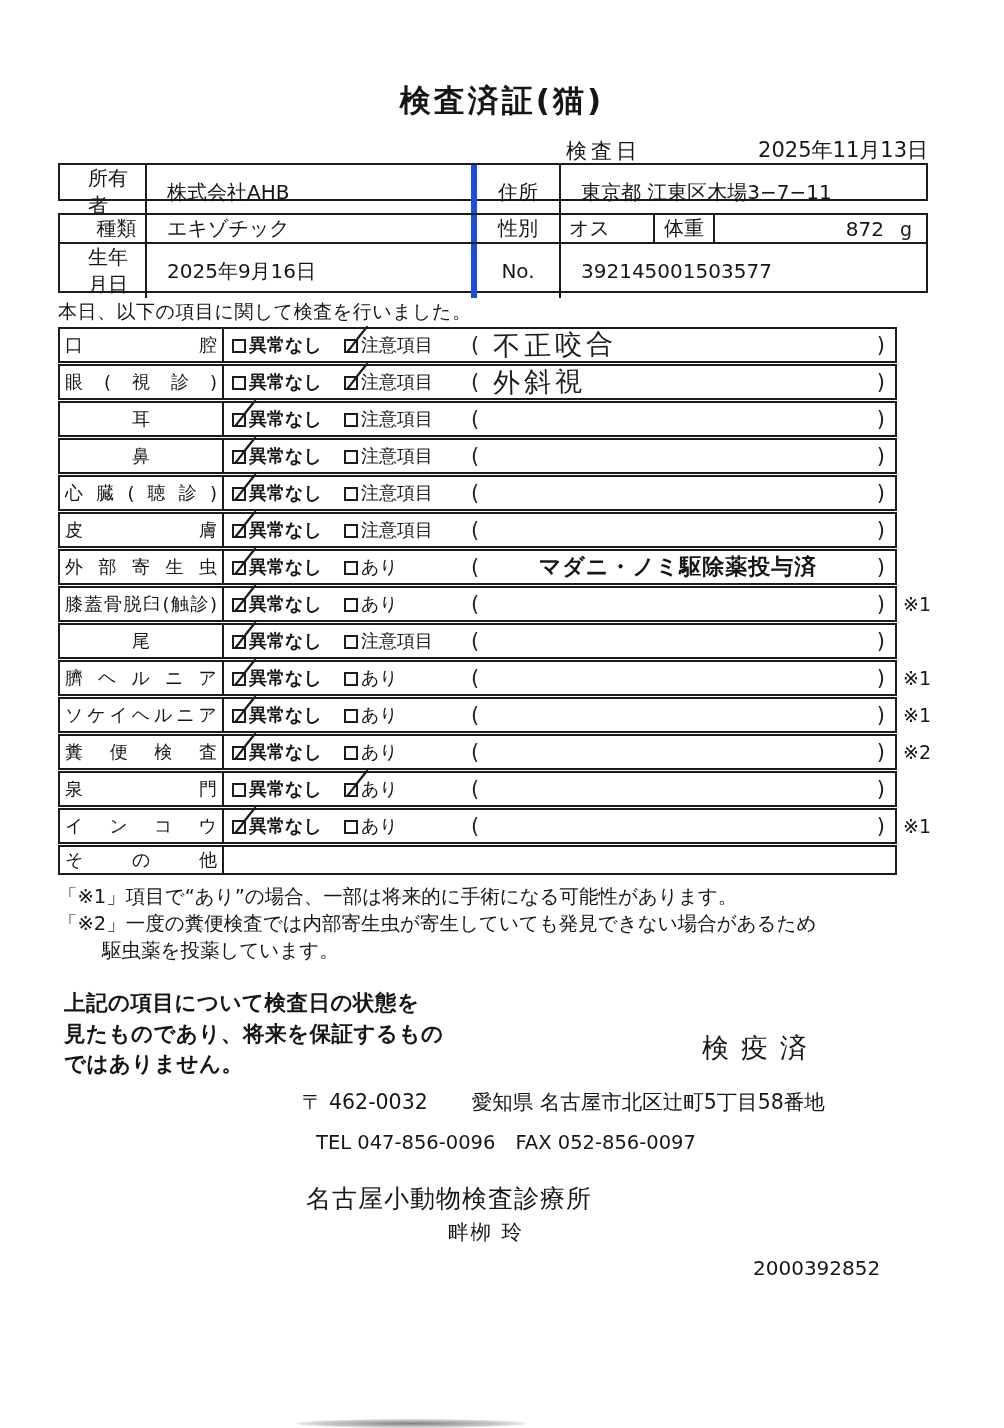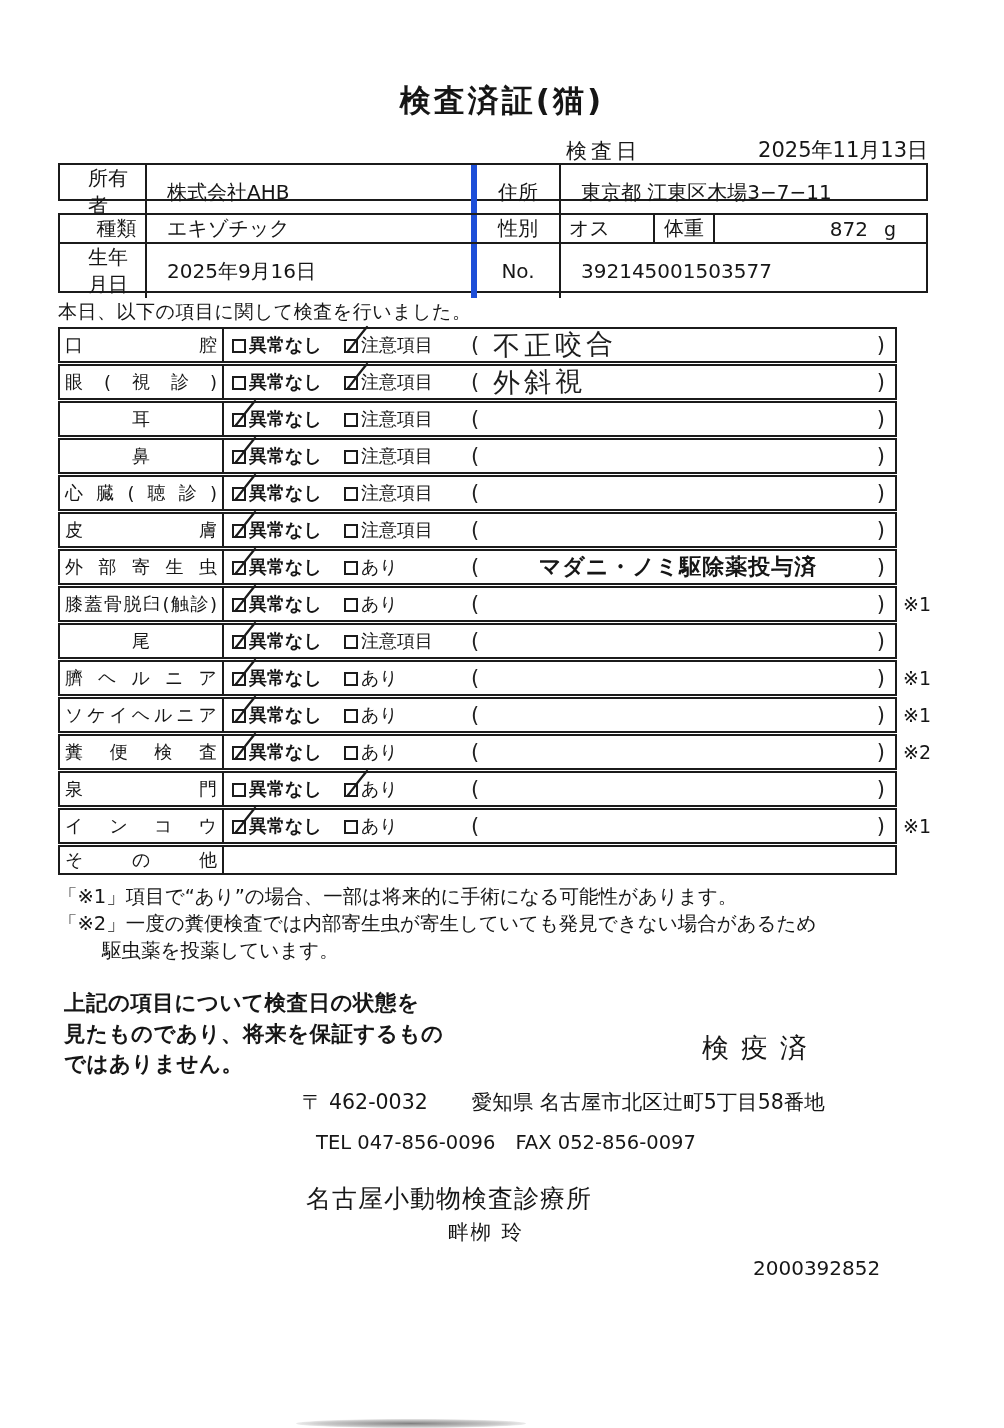--- a/index.html
+++ b/index.html
@@ -23,21 +23,21 @@
   .hcell.lab{justify-content:center;border-right:2px solid #1b1b1b;}
   .hcell.val{padding-left:20px;}
   .hcell.mid{border-left:6px solid #1d4ed8;}
   .w-label{width:87px;flex:none;padding-left:28px;}
   .w-val1{width:324px;flex:none;}
   .w-label2{width:90px;flex:none;}
   .owner-tbl{top:163px;height:38px;}
   .animal-tbl{top:213px;height:80px;}
   .cell-sex-val{width:92px;flex:none;padding-left:8px;}
   .cell-weight-lab{width:62px;flex:none;justify-content:center;border-left:2px solid #1b1b1b;border-right:2px solid #1b1b1b;}
-  .cell-weight-val{flex:1;justify-content:flex-end;padding-right:30px;align-items:center;}
+  .cell-weight-val{flex:1;justify-content:flex-end;padding-right:14px;align-items:center;}
   .weight-unit{margin-left:16px;font-size:19px;}
   .intro-line{position:absolute;top:299px;left:58px;font-size:19px;letter-spacing:.5px;text-align:right;}
   
   .checklist{position:absolute;left:58px;top:327px;width:839px;}
   .crow{
     position:relative;display:flex;height:36px;border:2px solid #1b1b1b;
     box-sizing:border-box;background:#fff;overflow:visible;
   }
   .crow + .crow{margin-top:1px;}
   .crow.last{height:30px;}

